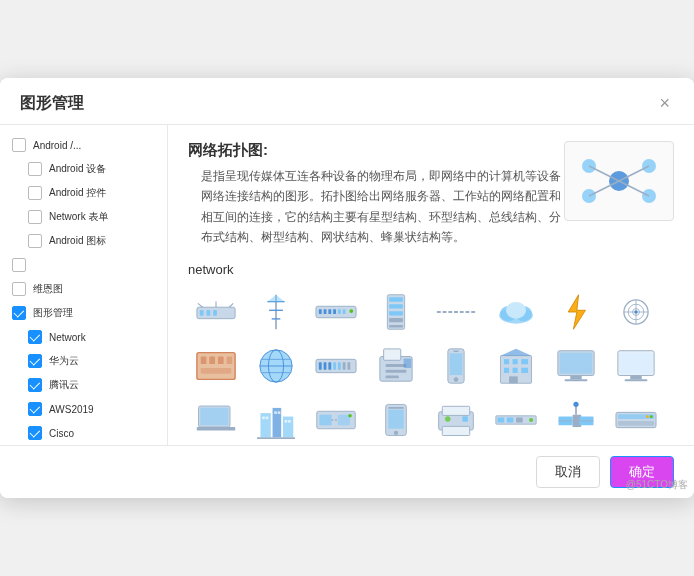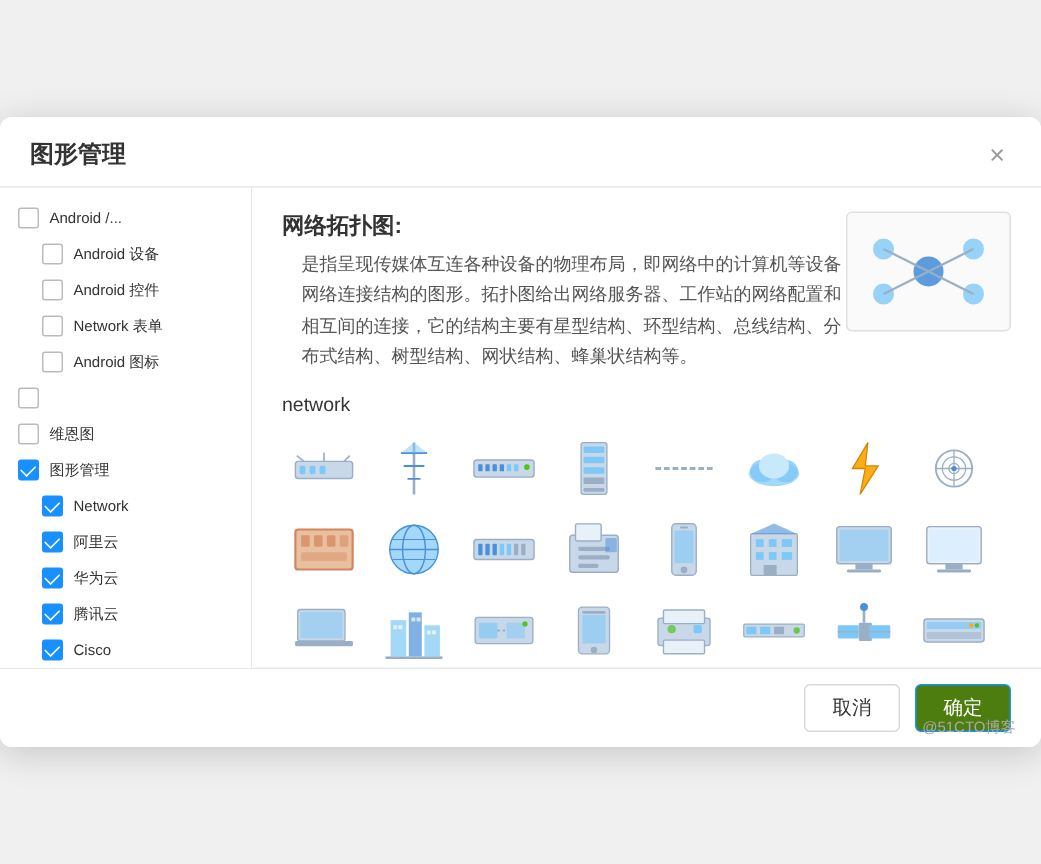--- a/index.html
+++ b/index.html
@@ -173,28 +173,28 @@
     .btn {
       padding: 6px 18px;
       border-radius: 4px;
       font-size: 13px;
       cursor: pointer;
       border: 1px solid #d9d9d9;
       background: #fff;
       color: #333;
     }
     .btn-primary {
-      background: #4d7c0f;
+      background: #d946ef;
       border-color: #1890ff;
       color: #fff;
     }
     .watermark {
       position: absolute;
       bottom: 6px;
-      right: 17px;
+      right: 6px;
       font-size: 10px;
       color: #aaa;
     }
   </style>
 </head>
 <body>
 
 <div class="dialog">
 
   <div class="dialog-header">
@@ -235,29 +235,29 @@
         <div class="sidebar-item">
           <div class="checkbox checked"></div>
           <span>图形管理</span>
         </div>
         <div class="sidebar-item indent1">
           <div class="checkbox checked"></div>
           <span>Network</span>
         </div>
         <div class="sidebar-item indent1">
           <div class="checkbox checked"></div>
-          <span>阿里云</span>
-        </div>
-        <div class="sidebar-item indent1">
-          <div class="checkbox checked"></div>
           <span>华为云</span>
         </div>
         <div class="sidebar-item indent1">
           <div class="checkbox checked"></div>
           <span>腾讯云</span>
+        </div>
+        <div class="sidebar-item indent1">
+          <div class="checkbox checked"></div>
+          <span>AWS2019</span>
         </div>
         <div class="sidebar-item indent1">
           <div class="checkbox checked"></div>
           <span>Cisco</span>
         </div>
         <div class="sidebar-item indent1">
           <div class="checkbox checked"></div>
           <span>AWS</span>
         </div>
       </div>

